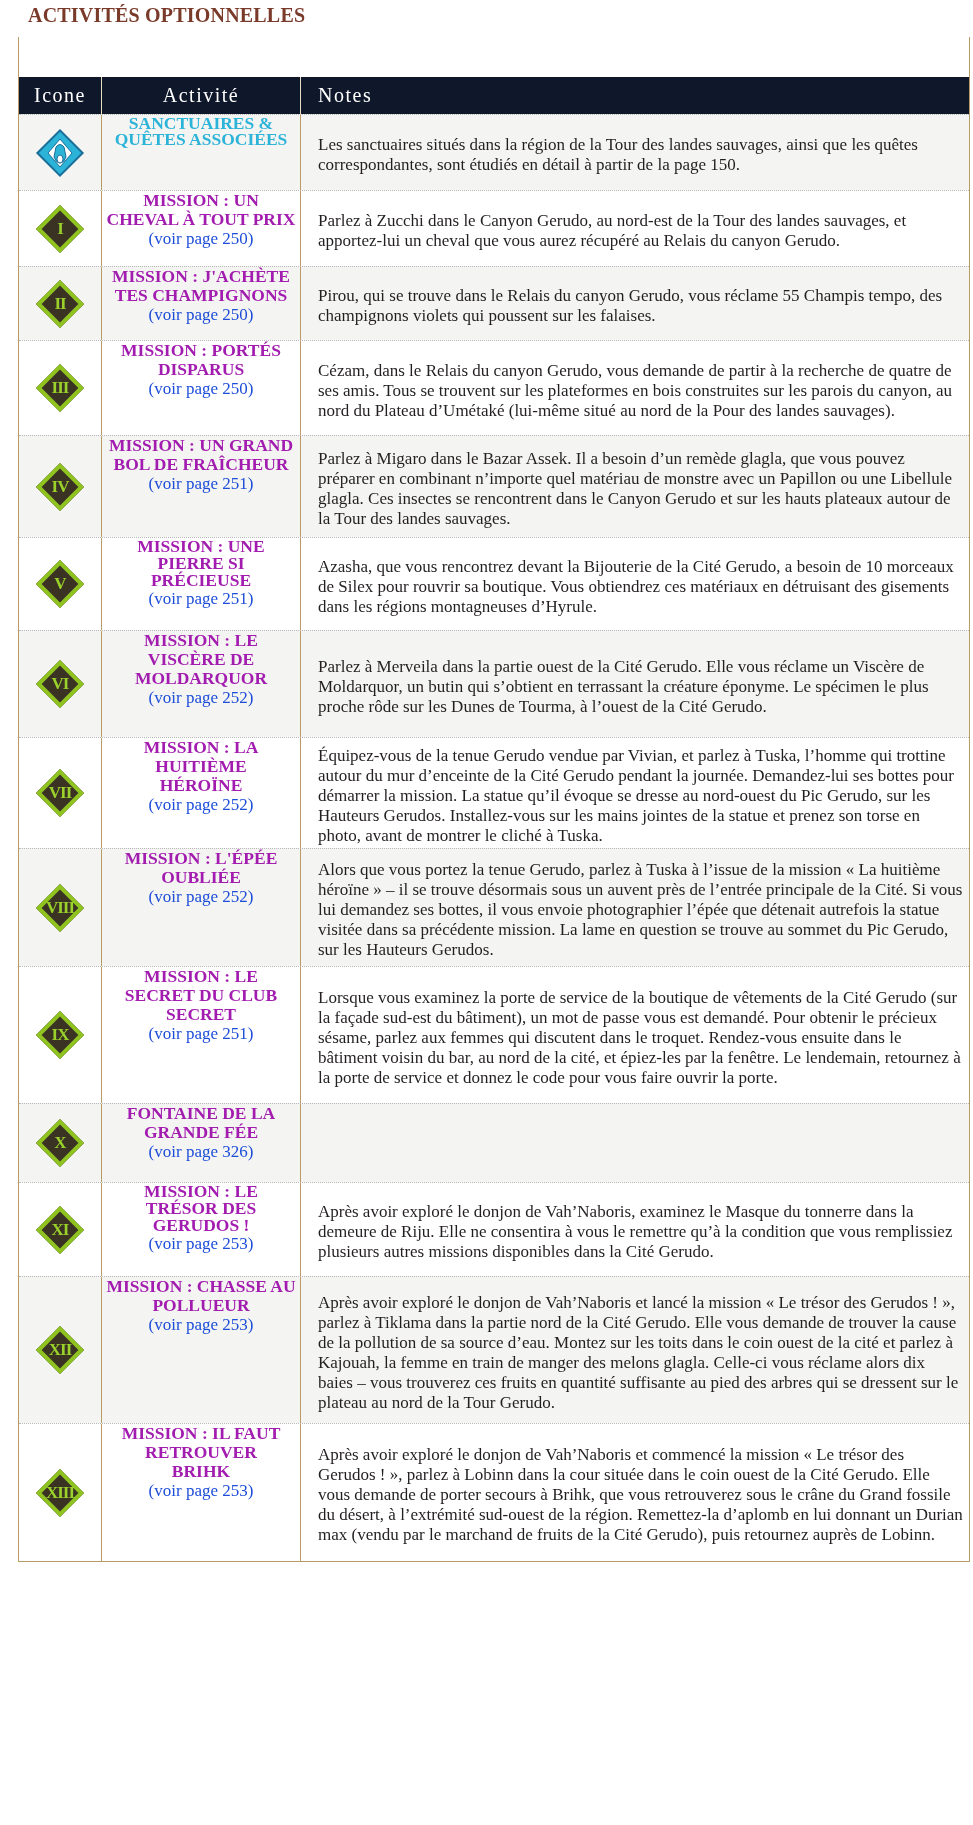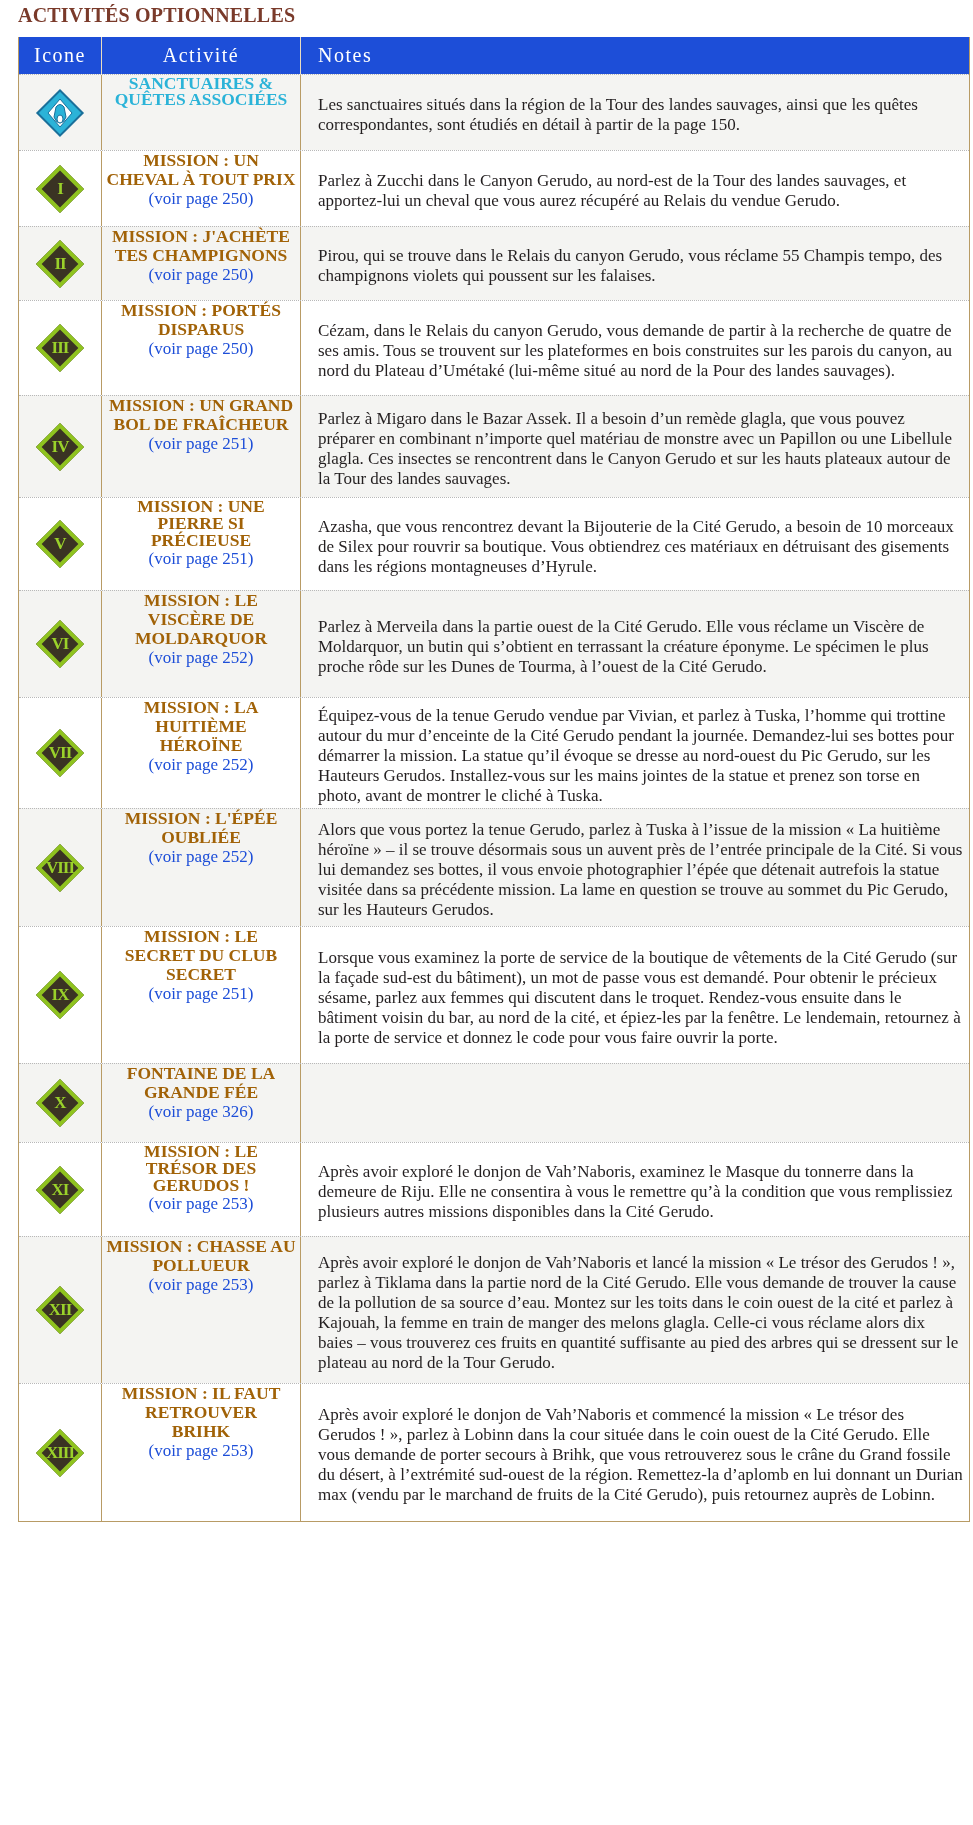--- a/index.html
+++ b/index.html
@@ -1,41 +1,41 @@
 <!DOCTYPE html>
 <html><head>
 <meta charset="utf-8">
 <style>
   html, body { margin: 0; padding: 0; background: #ffffff; }
   body { width: 973px; height: 1825px; position: relative; font-family: "Liberation Serif", "DejaVu Serif", serif; color: #231f20; }
   .page-title {
-    position: absolute; left: 18px; top: 4px;
+    position: absolute; left: 28px; top: 4px;
     font-family: "Liberation Serif", serif; font-weight: bold;
     font-size: 20px; letter-spacing: 0.2px; color: #7a3a2a;
     font-variant: small-caps; text-transform: uppercase;
   }
   .table {
     position: absolute; left: 18px; top: 37px; width: 952px;
     border-left: 1.5px solid #b89b65; border-right: 1.5px solid #b89b65; border-bottom: 1.5px solid #b89b65;
     box-sizing: border-box;
   }
-  .thead { display: flex; height: 37px; background: #1d4ed8; color: #fff; }
+  .thead { display: flex; height: 37px; background: #0f172a; color: #fff; margin-top: 40px; }
   .th { font-size: 20px; letter-spacing: 1.5px; display: flex; align-items: center; box-sizing: border-box; font-weight: normal; }
   .th.icon { width: 83px; justify-content: center; border-right: 1.5px solid #e9dcc0; }
   .th.act { width: 199px; justify-content: center; border-right: 1.5px solid #e9dcc0; }
   .th.notes { flex: 1; padding-left: 17px; }
   .row { display: flex; box-sizing: border-box; border-top: 1.5px dotted #b8b8b8; }
   .row:first-of-type { border-top: none; }
   .row.odd { background: #f4f4f2; }
   .row.even { background: #ffffff; }
   .cell { box-sizing: border-box; display: flex; align-items: center; }
   .cell.icon { width: 83px; justify-content: center; border-right: 1.5px solid #b89b65; }
   .cell.act { width: 199px; flex-direction: column; text-align: center; border-right: 1.5px solid #b89b65; padding: 0 4px; line-height: 19px; }
   .cell.notes { flex: 1; padding: 5px 6px 0 17px; font-size: 17px; line-height: 20px; }
-  .act-title { font-weight: bold; font-size: 17.5px; color: #a16207; text-transform: uppercase; line-height: 19px; }
+  .act-title { font-weight: bold; font-size: 17.5px; color: #a21caf; text-transform: uppercase; line-height: 19px; }
   .act-title.blue { color: #2bb3d8; line-height: 16px; }
   .act-page { font-size: 17px; color: #1d4ed8; }
   .diamond-wrap { width: 48px; height: 48px; position: relative; }
   .diamond {
     position: absolute; left: 7px; top: 7px; width: 34px; height: 34px;
     transform: rotate(45deg); background: #3a3323; border: 4px solid #8fc31f; box-sizing: border-box;
   }
   .diamond-label {
     position: absolute; left: 0; top: 0; width: 48px; height: 48px;
     display: flex; align-items: center; justify-content: center;
@@ -74,21 +74,21 @@
     <div class="cell icon">
       <div class="diamond-wrap">
           <div class="diamond"></div>
           <div class="diamond-label">I</div>
         </div>
     </div>
     <div class="cell act">
       <div class="act-title">Mission : Un cheval à tout prix</div>
       <div class="act-page">(voir page 250)</div>
     </div>
-    <div class="cell notes">Parlez à Zucchi dans le Canyon Gerudo, au nord-est de la Tour des landes sauvages, et apportez-lui un cheval que vous aurez récupéré au Relais du vendue Gerudo.</div>
+    <div class="cell notes">Parlez à Zucchi dans le Canyon Gerudo, au nord-est de la Tour des landes sauvages, et apportez-lui un cheval que vous aurez récupéré au Relais du canyon Gerudo.</div>
   </div>
 
   <div class="row odd" style="height:74px">
     <div class="cell icon">
       <div class="diamond-wrap">
           <div class="diamond"></div>
           <div class="diamond-label">II</div>
         </div>
     </div>
     <div class="cell act">

